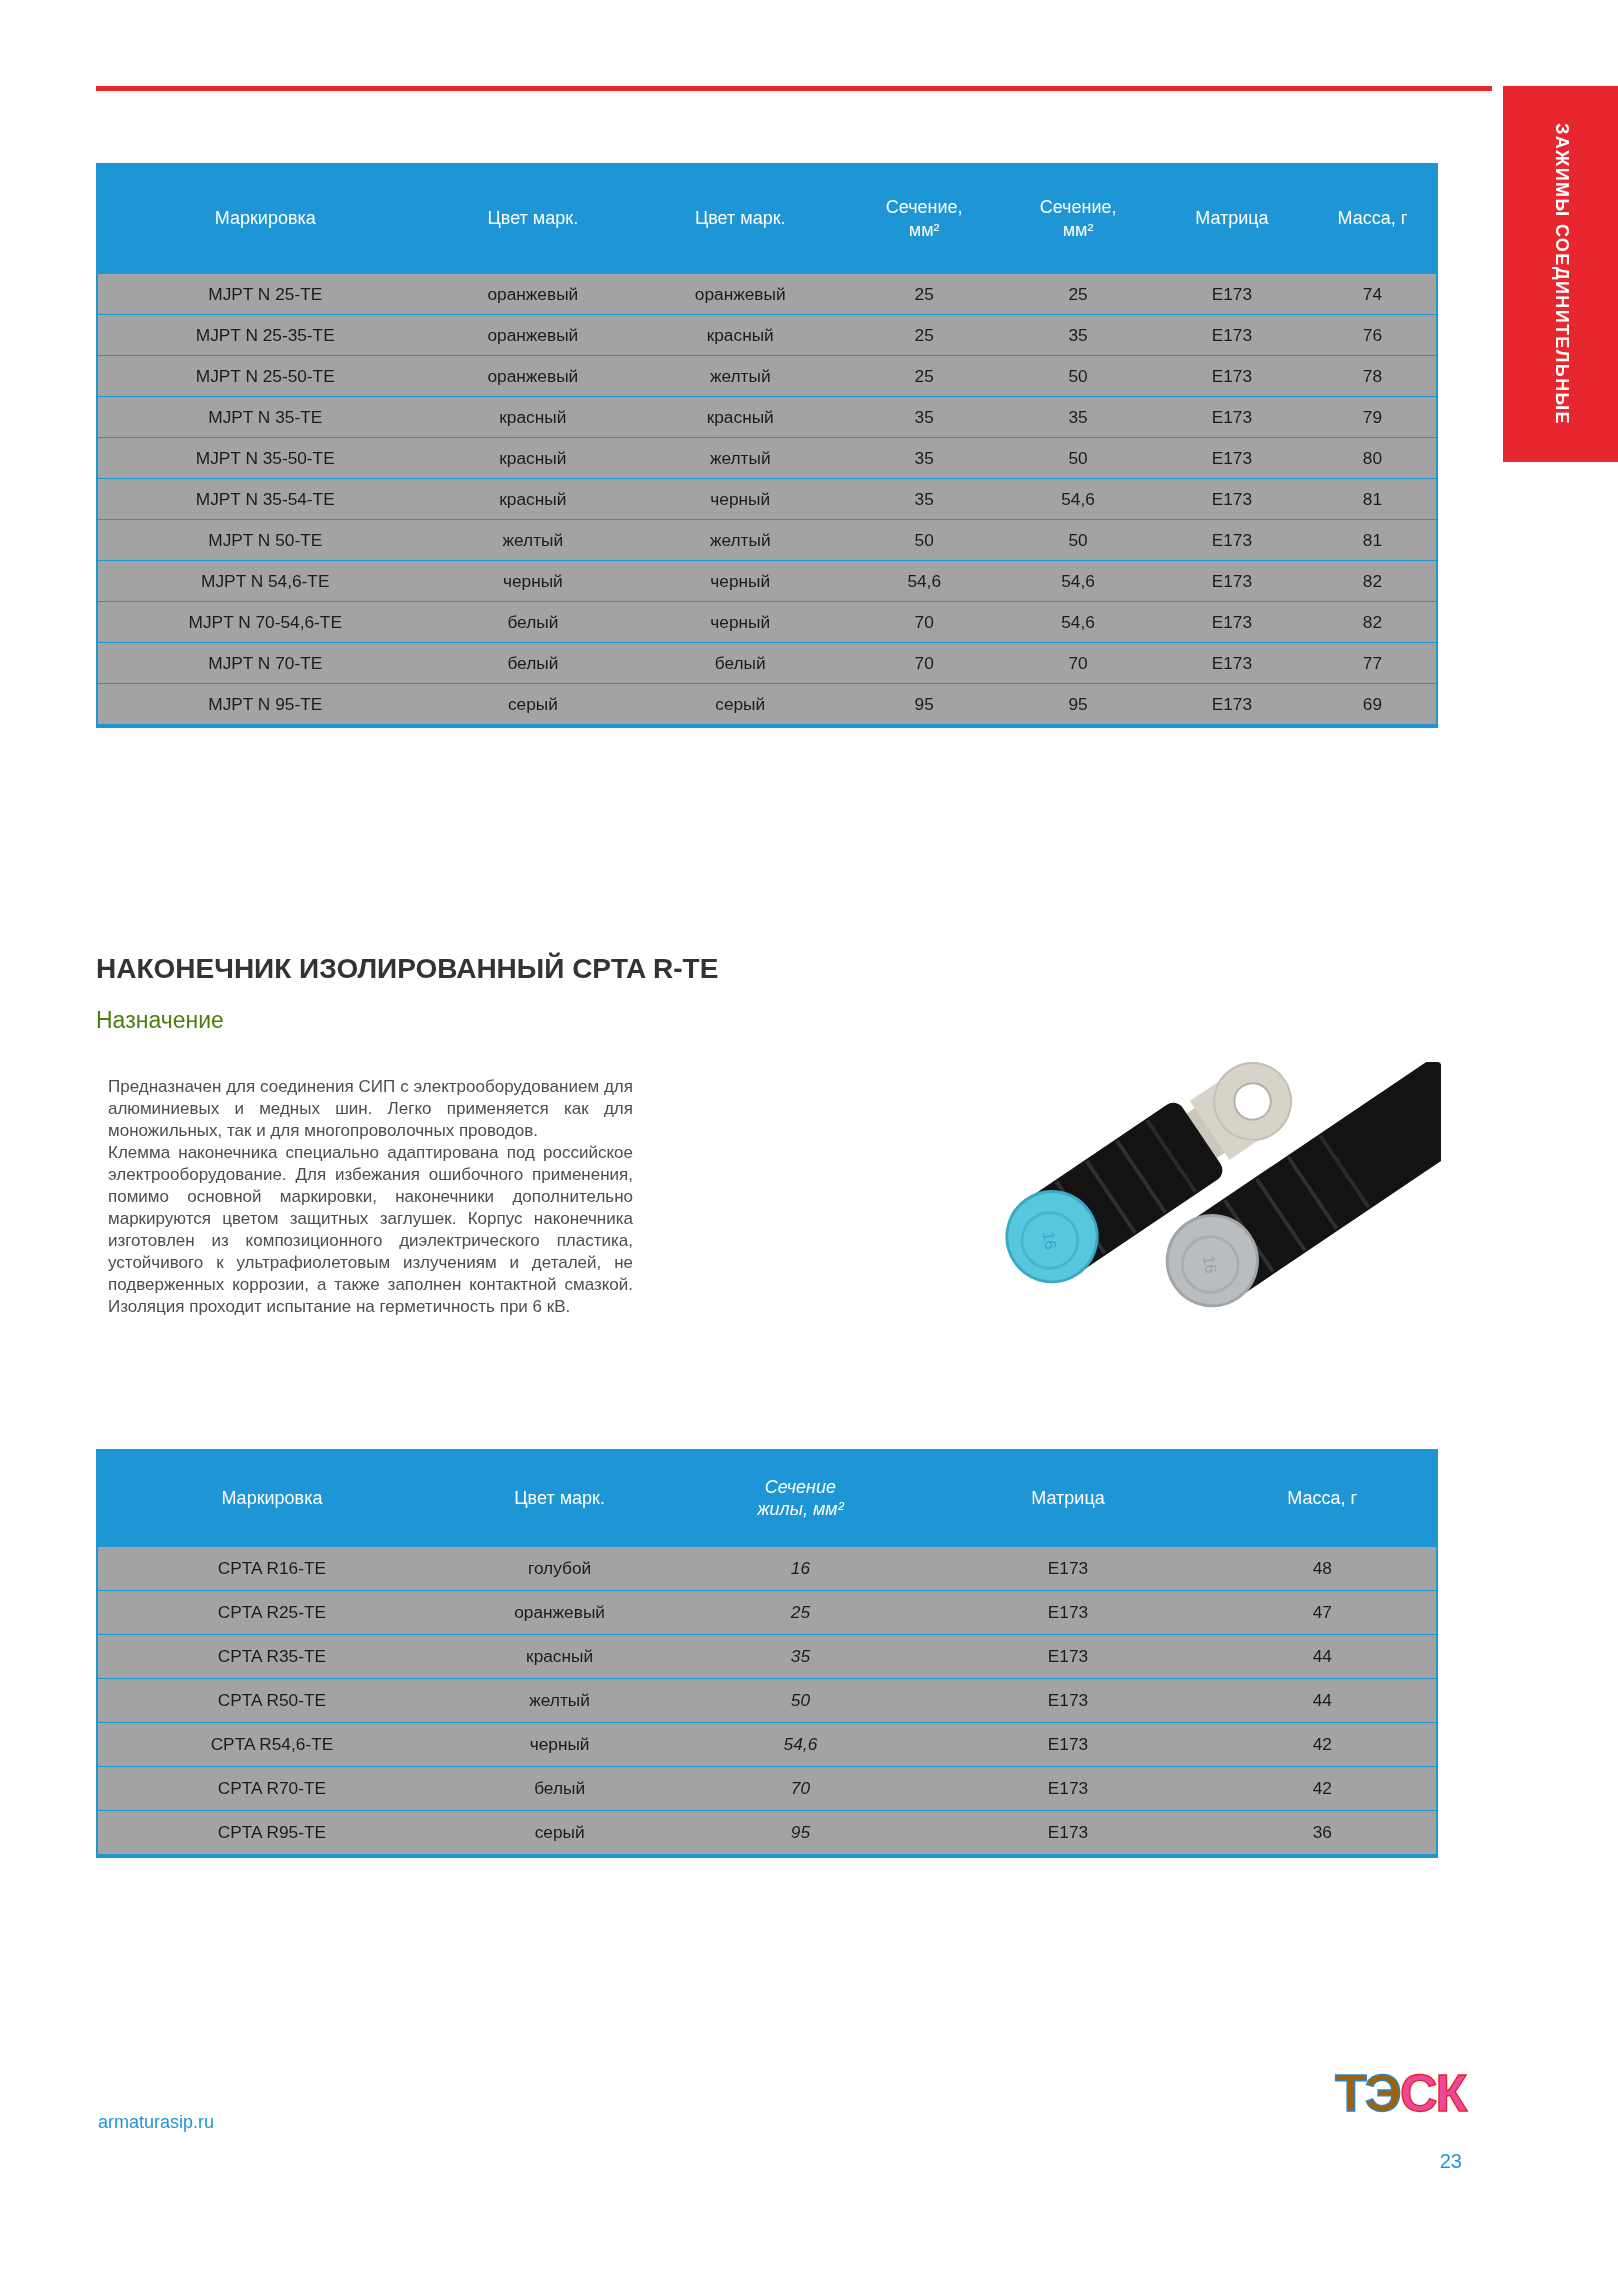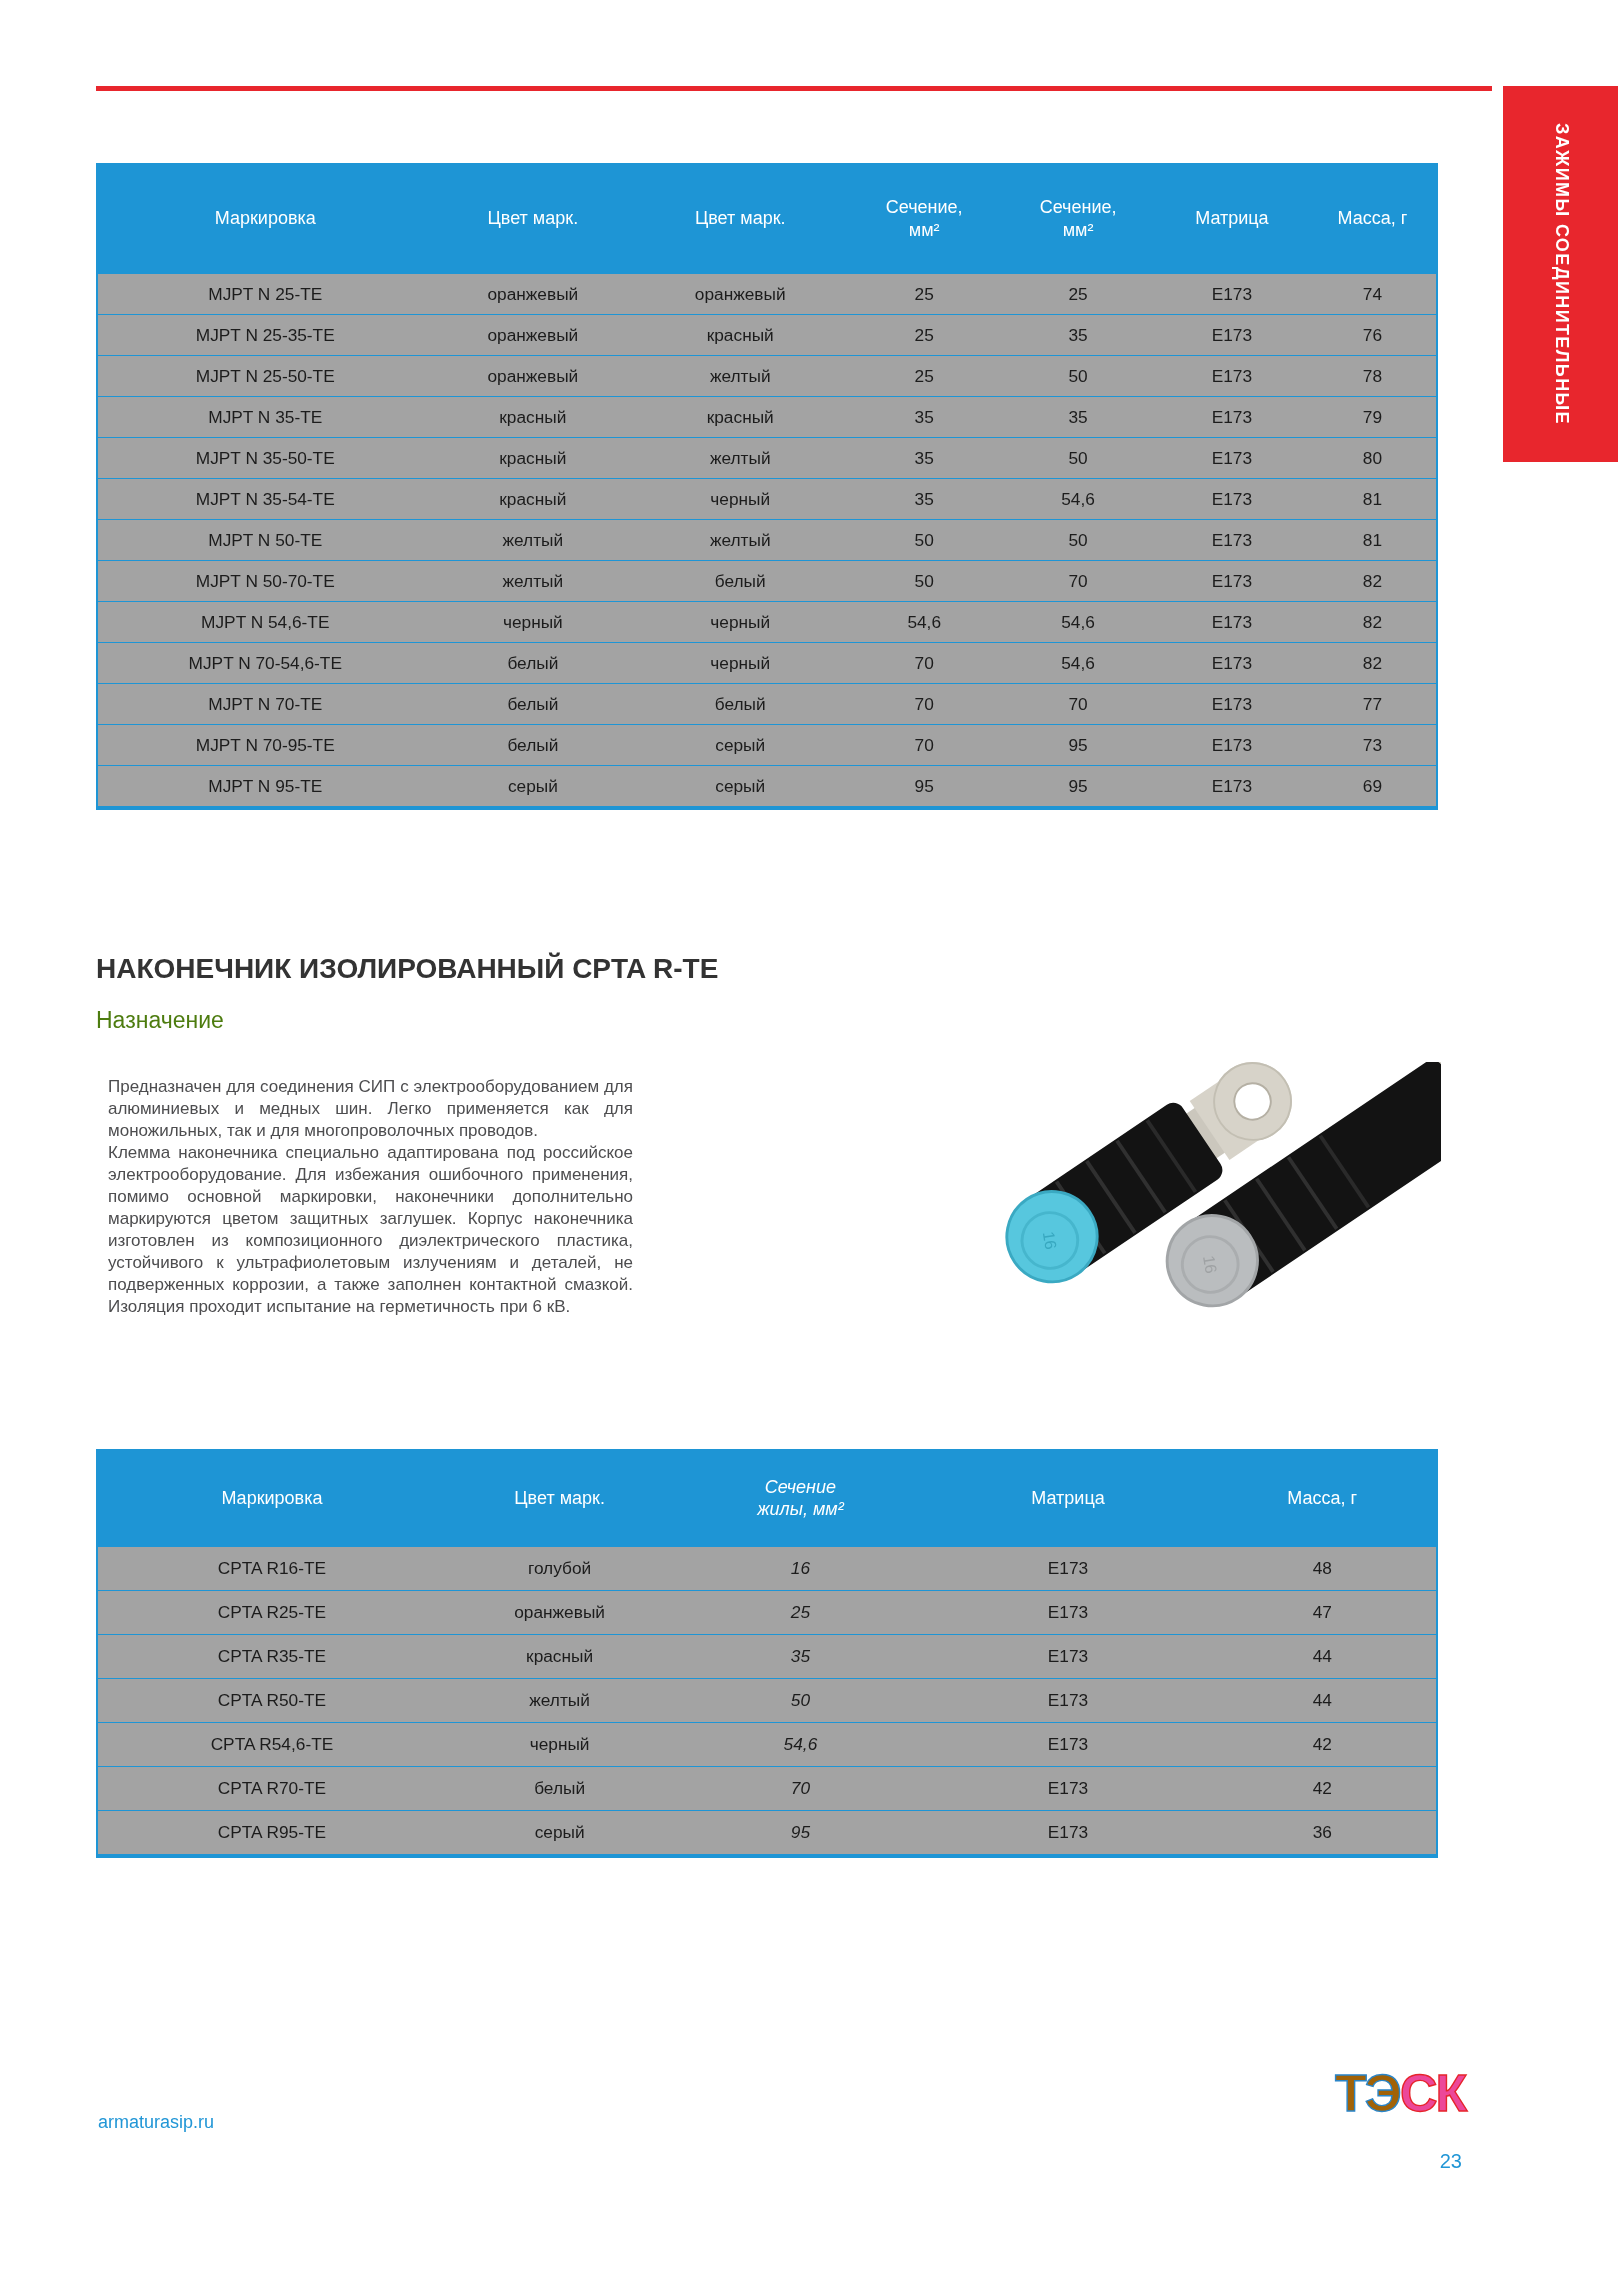--- a/index.html
+++ b/index.html
@@ -153,29 +153,20 @@
         <tr>
           <td>MJPT N 50-TE</td>
           <td>желтый</td>
           <td>желтый</td>
           <td>50</td>
           <td>50</td>
           <td>E173</td>
           <td>81</td>
         </tr>
         <tr>
-          <td>MJPT N 50-70-TE</td>
-          <td>желтый</td>
-          <td>белый</td>
-          <td>50</td>
-          <td>70</td>
-          <td>E173</td>
-          <td>82</td>
-        </tr>
-        <tr>
           <td>MJPT N 54,6-TE</td>
           <td>черный</td>
           <td>черный</td>
           <td>54,6</td>
           <td>54,6</td>
           <td>E173</td>
           <td>82</td>
         </tr>
         <tr>
           <td>MJPT N 70-54,6-TE</td>
@@ -187,29 +178,20 @@
           <td>82</td>
         </tr>
         <tr>
           <td>MJPT N 70-TE</td>
           <td>белый</td>
           <td>белый</td>
           <td>70</td>
           <td>70</td>
           <td>E173</td>
           <td>77</td>
-        </tr>
-        <tr>
-          <td>MJPT N 70-95-TE</td>
-          <td>белый</td>
-          <td>серый</td>
-          <td>70</td>
-          <td>95</td>
-          <td>E173</td>
-          <td>73</td>
         </tr>
         <tr>
           <td>MJPT N 95-TE</td>
           <td>серый</td>
           <td>серый</td>
           <td>95</td>
           <td>95</td>
           <td>E173</td>
           <td>69</td>
         </tr>

